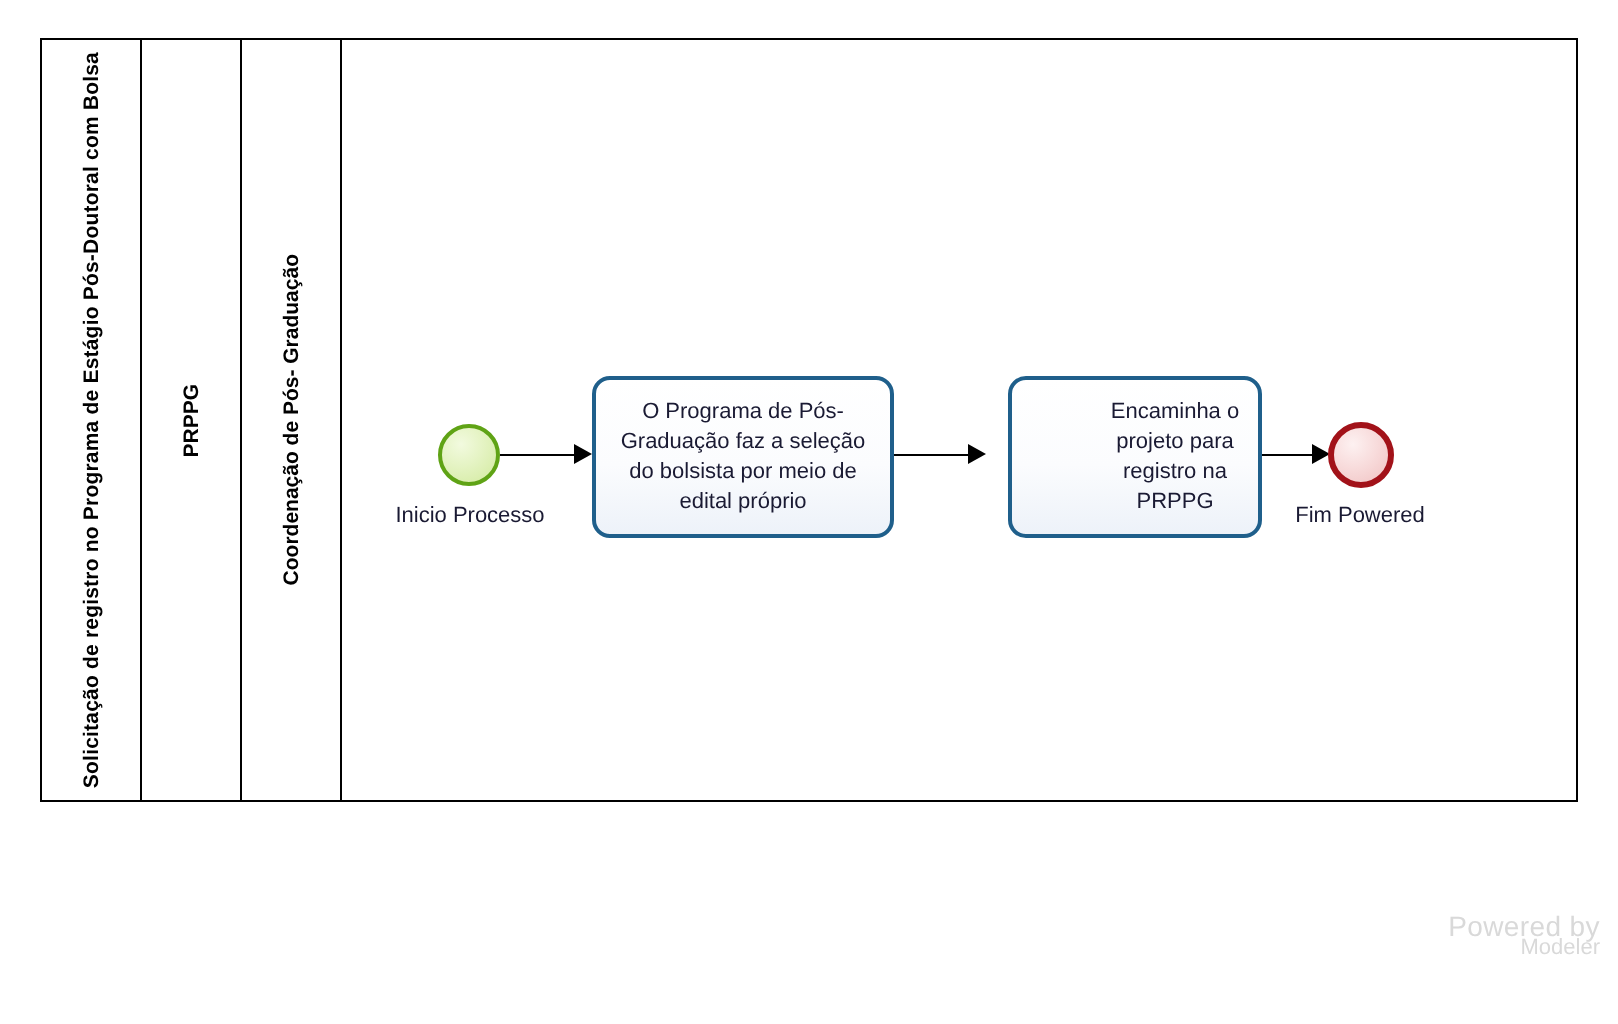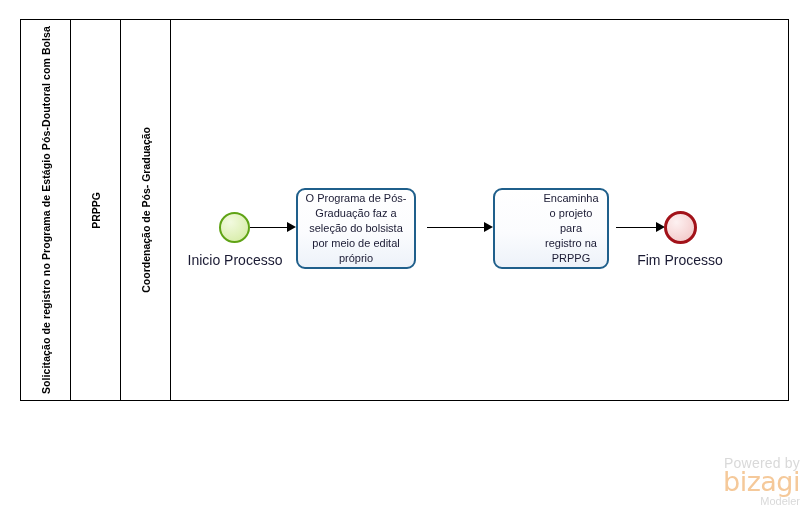--- a/index.html
+++ b/index.html
@@ -105,21 +105,21 @@
   #end-event {
     left: 664px;
     top: 211px;
     width: 33px;
     height: 33px;
     border: 3.2px solid #A21219;
     background: radial-gradient(circle at 35% 30%, #fdf1f1 0%, #f8dcdc 45%, #f0c2c2 100%);
   }
   .event-label {
     position: absolute;
-    font-size: 14px;
+    font-size: 11px;
     color: #1a1a33;
     white-space: nowrap;
     text-align: center;
   }
   #start-event-label { left: 180px; top: 252px; width: 110px; }
   #end-event-label   { left: 625px; top: 252px; width: 110px; }
 
   
   .task {
     position: absolute;
@@ -131,22 +131,22 @@
     align-items: center;
     justify-content: center;
     padding: 4px 7px;
   }
   .task-label {
     font-size: 11px;
     line-height: 15px;
     color: #1a1a33;
     text-align: center;
   }
-  #task-1 { left: 296px; top: 188px; width: 120px; height: 81px; }
-  #task-2 { left: 493px; top: 188px; width: 116px; height: 81px; padding-left: 47px; }
+  #task-1 { left: 296px; top: 188px; width: 151px; height: 81px; }
+  #task-2 { left: 504px; top: 188px; width: 127px; height: 81px; padding-left: 47px; }
 
   
   .flow {
     position: absolute;
     height: 1.4px;
     background: #000000;
     top: 227px;
   }
   #flow-1 { left: 250px; width: 38px; }
   #flow-2 { left: 427px; width: 58px; }
@@ -236,21 +236,20 @@
 
   <div class="task" id="task-1">
     <span class="task-label">O Programa de Pós-Graduação faz a seleção do bolsista por meio de edital próprio</span>
   </div>
 
   <div class="task" id="task-2">
     <span class="task-label">Encaminha o projeto para registro na PRPPG</span>
   </div>
 
   <div class="event" id="end-event"></div>
-  <div class="event-label" id="end-event-label">Fim Processo</div>
+  <div class="event-label" id="end-event-label">Fim Powered</div>
 
   <div id="bizagi-logo">
     <p id="bizagi-powered">Powered by</p>
-    <p id="bizagi-wordmark">bizagi</p>
     <p id="bizagi-modeler">Modeler</p>
   </div>
 
 </div>
 
 </body></html>

